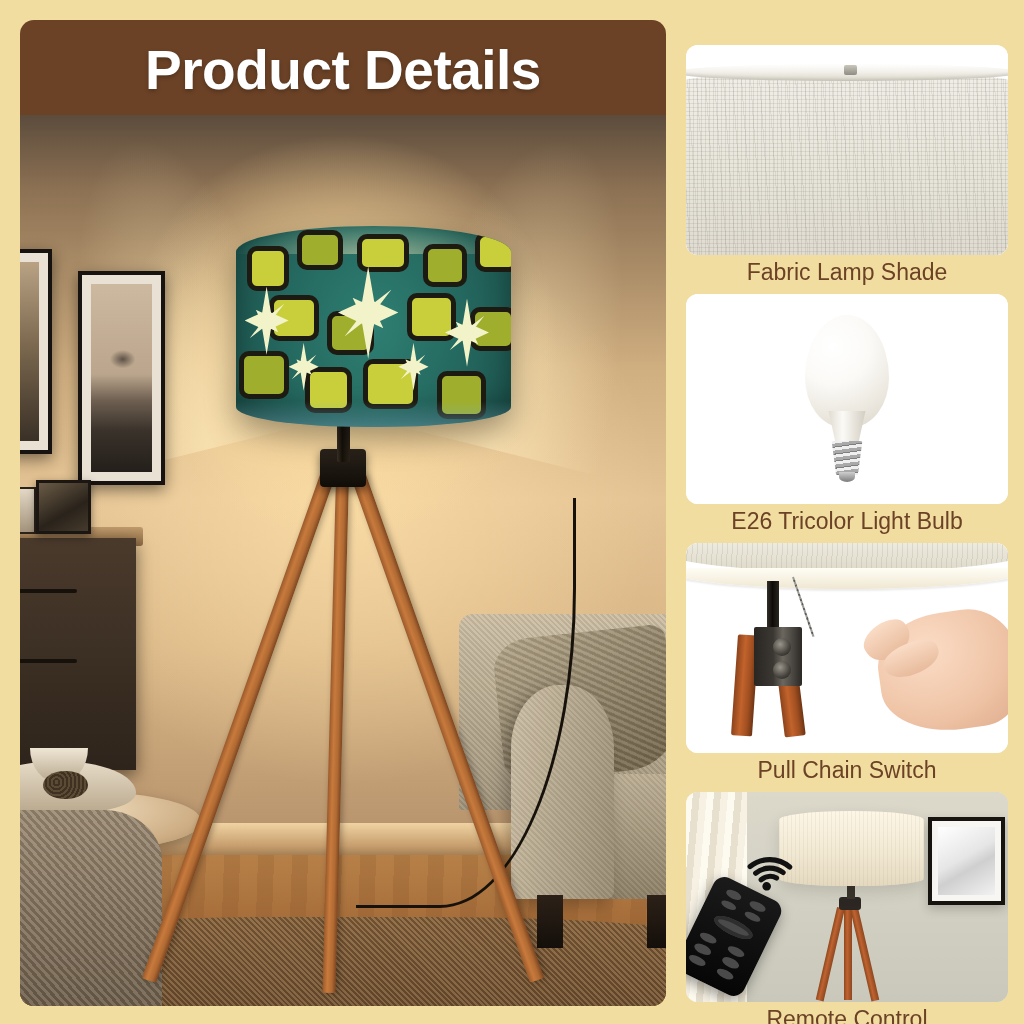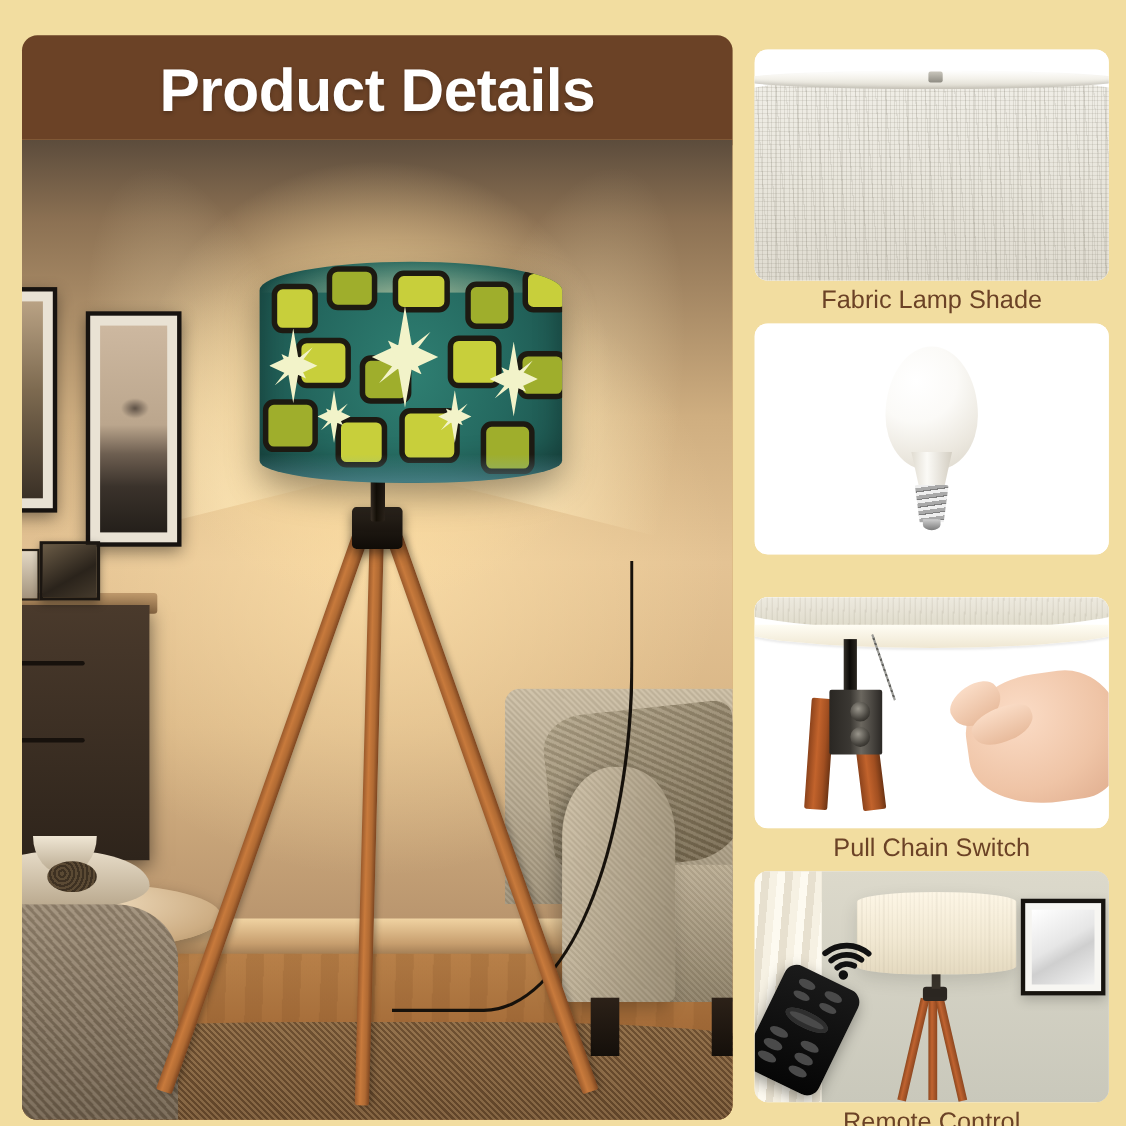--- a/index.html
+++ b/index.html
@@ -6,21 +6,21 @@
   html, body { width: 1024px; height: 1024px; overflow: hidden; }
   body {
     background: #f2dda0;
     font-family: "Liberation Sans", sans-serif;
     position: relative;
   }
 
   
   #left-column {
     position: absolute;
-    left: 20px; top: 32px;
+    left: 20px; top: 20px;
     width: 646px; height: 986px;
   }
 
   #title-banner {
     position: absolute;
     left: 0; top: 0;
     width: 646px; height: 100px;
     background: #6b4226;
     border-radius: 14px 14px 0 0;
     display: flex;
@@ -555,20 +555,21 @@
     <div class="detail-card" style="background: rgb(255, 255, 255);">
       <div class="bulb-stage">
         <div class="bulb">
           <div class="bulb-globe"></div>
           <div class="bulb-neck"></div>
           <div class="bulb-base"></div>
           <div class="bulb-tip"></div>
         </div>
       </div>
     </div>
+    <div class="detail-label" style="color: rgb(107, 66, 38);">E26 Tricolor Light Bulb</div>
   </div>
 
   <div class="detail-panel" id="panel-3" style="top: 747px;">
     <div class="detail-card" style="background: rgb(255, 255, 255);">
       <div class="remote-stage">
         <div class="r-wall"></div>
         <div class="curtain"></div>
         <div class="r-frame">
           <div class="r-frame-art"></div>
         </div>

